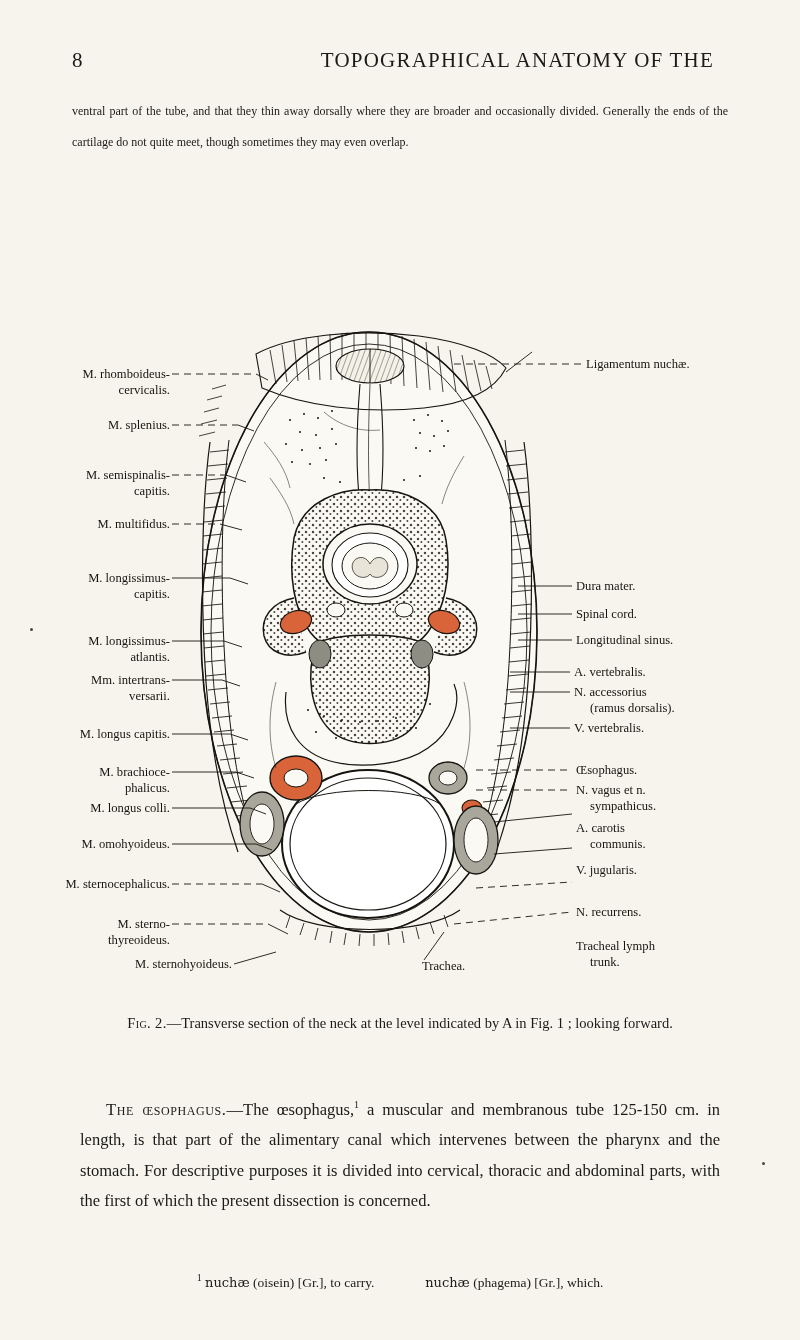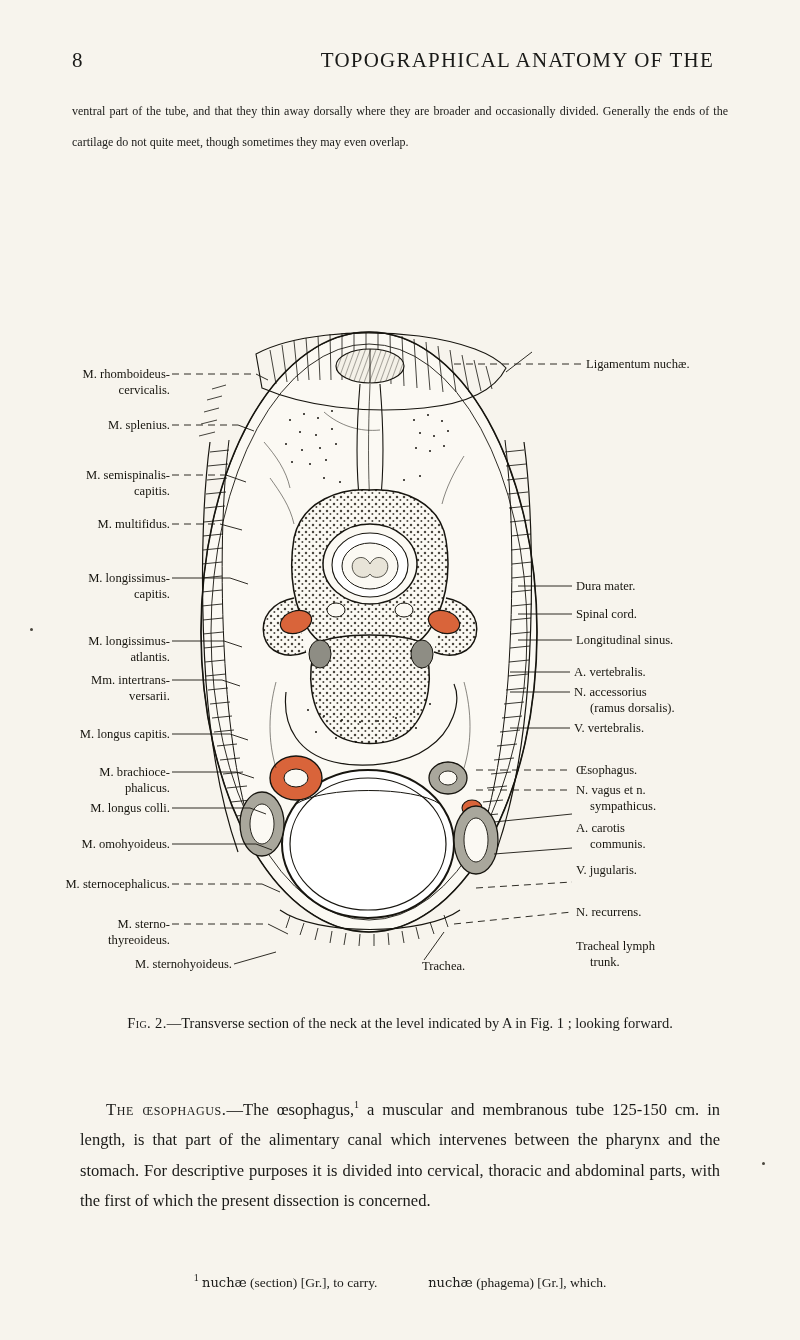--- a/index.html
+++ b/index.html
@@ -557,19 +557,19 @@
     <span class="smallcaps">Fig. 2.</span><span>—Transverse section of the neck at the level indicated by A in Fig. 1 ; looking forward.</span>
   </div>
 
   <div class="lower-text">
     <p><span class="smallcaps">The œsophagus.</span><span>—The œsophagus,</span><sup>1</sup><span> a muscular and membranous tube 125-150 cm. in length, is that part of the alimentary canal which intervenes between the pharynx and the stomach. For descriptive purposes it is divided into cervical, thoracic and abdominal parts, with the first of which the present dissection is concerned.</span></p>
   </div>
 
   <div class="footnote">
     <sup>1</sup>
     <span class="greek">nuchæ</span>
-    <span>(section) [Gr.], to carry.</span>
+    <span>(oisein) [Gr.], to carry.</span>
     <span class="gap"></span>
     <span class="greek">nuchæ</span>
     <span>(phagema) [Gr.], which.</span>
   </div>
 
 </div>
 
 </body></html>

